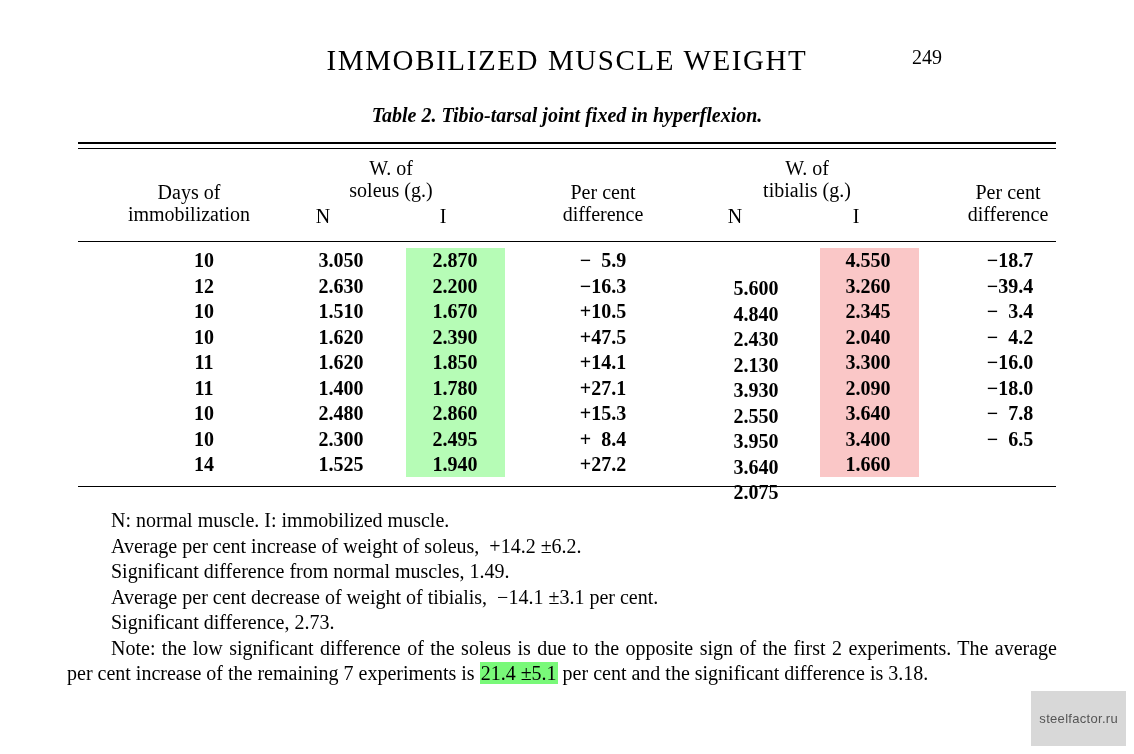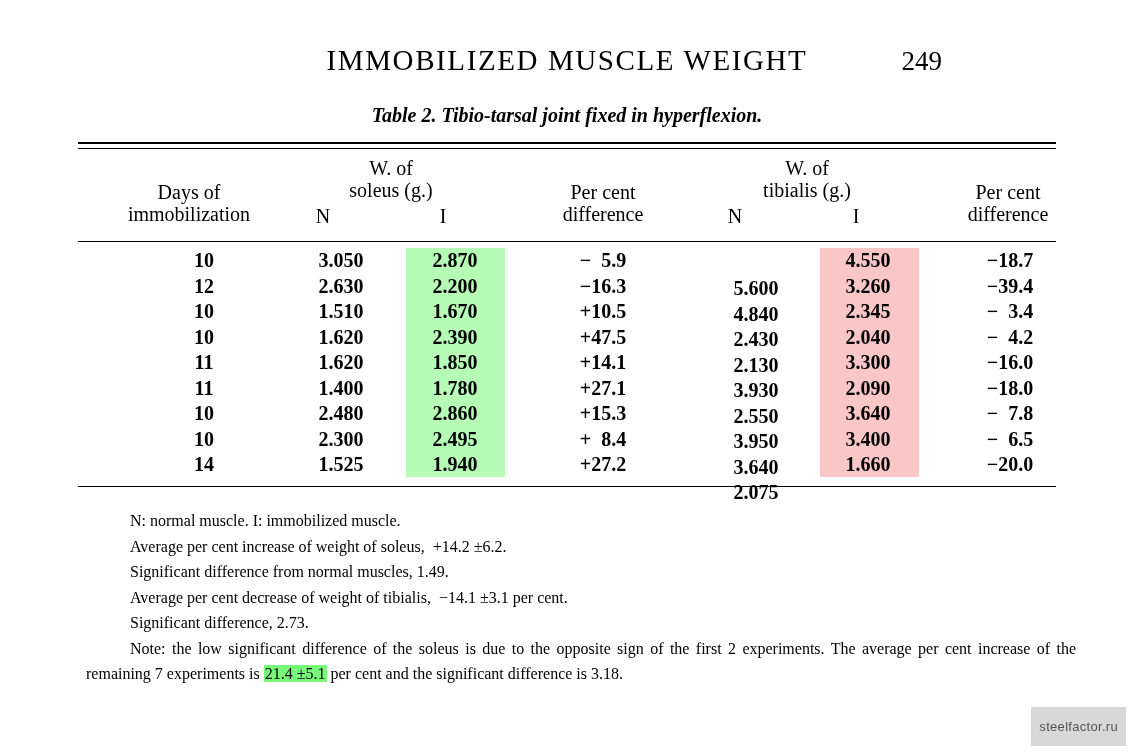--- a/index.html
+++ b/index.html
@@ -36,21 +36,21 @@
     width: 1134px;
     text-align: center;
     font-size: 29px;
     letter-spacing: 1.6px;
     font-weight: normal;
   }
   .page-number {
     position: absolute;
     right: 62px;
     top: 2px;
-    font-size: 27px;
+    font-size: 20px;
   }
 
   
   .table-caption {
     position: absolute;
     top: 104px;
     left: 0;
     width: 1134px;
     text-align: center;
     font-size: 20px;
@@ -146,24 +146,24 @@
     top: 6px;
     width: 99px;
     height: 229px;
     background: #f9b9b9;
     opacity: 0.8;
   }
 
   
   .notes {
     position: absolute;
-    left: 86px;
+    left: 67px;
     top: 508px;
     width: 990px;
-    font-size: 16px;
+    font-size: 20px;
     line-height: 25.5px;
   }
   .note-line {
     text-indent: 44px;
     white-space: pre;
   }
   .note-para {
     text-indent: 44px;
     text-align: justify;
   }
@@ -175,21 +175,21 @@
 
   
   .watermark {
     position: absolute;
     right: 8px;
     bottom: 8px;
     background: #d8d8d8;
     color: #555555;
     font-family: "Liberation Sans", sans-serif;
     font-size: 13px;
-    padding: 12px 8px;
+    padding: 20px 8px;
     letter-spacing: 0.3px;
   }
 </style>
 </head>
 <body>
 
 <div class="page">
 
   <div class="header">
     <div class="header-title">IMMOBILIZED MUSCLE WEIGHT</div>
@@ -306,21 +306,20 @@
         <div class="cell c-pc2">−  6.5</div>
       </div>
 
       <div class="row">
         <div class="cell c-days">14</div>
         <div class="cell c-sol-n">1.525</div>
         <div class="cell c-sol-i">1.940</div>
         <div class="cell c-pc1">+27.2</div>
         <div class="cell c-tib-n">2.075</div>
         <div class="cell c-tib-i">1.660</div>
-        <div class="cell c-pc2">−20.0</div>
       </div>
     </div>
 
     <div class="rule-single"></div>
   </div>
 
   <div class="notes">
     <div class="note-line">N: normal muscle. I: immobilized muscle.</div>
     <div class="note-line">Average per cent increase of weight of soleus,  +14.2 ±6.2.</div>
     <div class="note-line">Significant difference from normal muscles, 1.49.</div>

